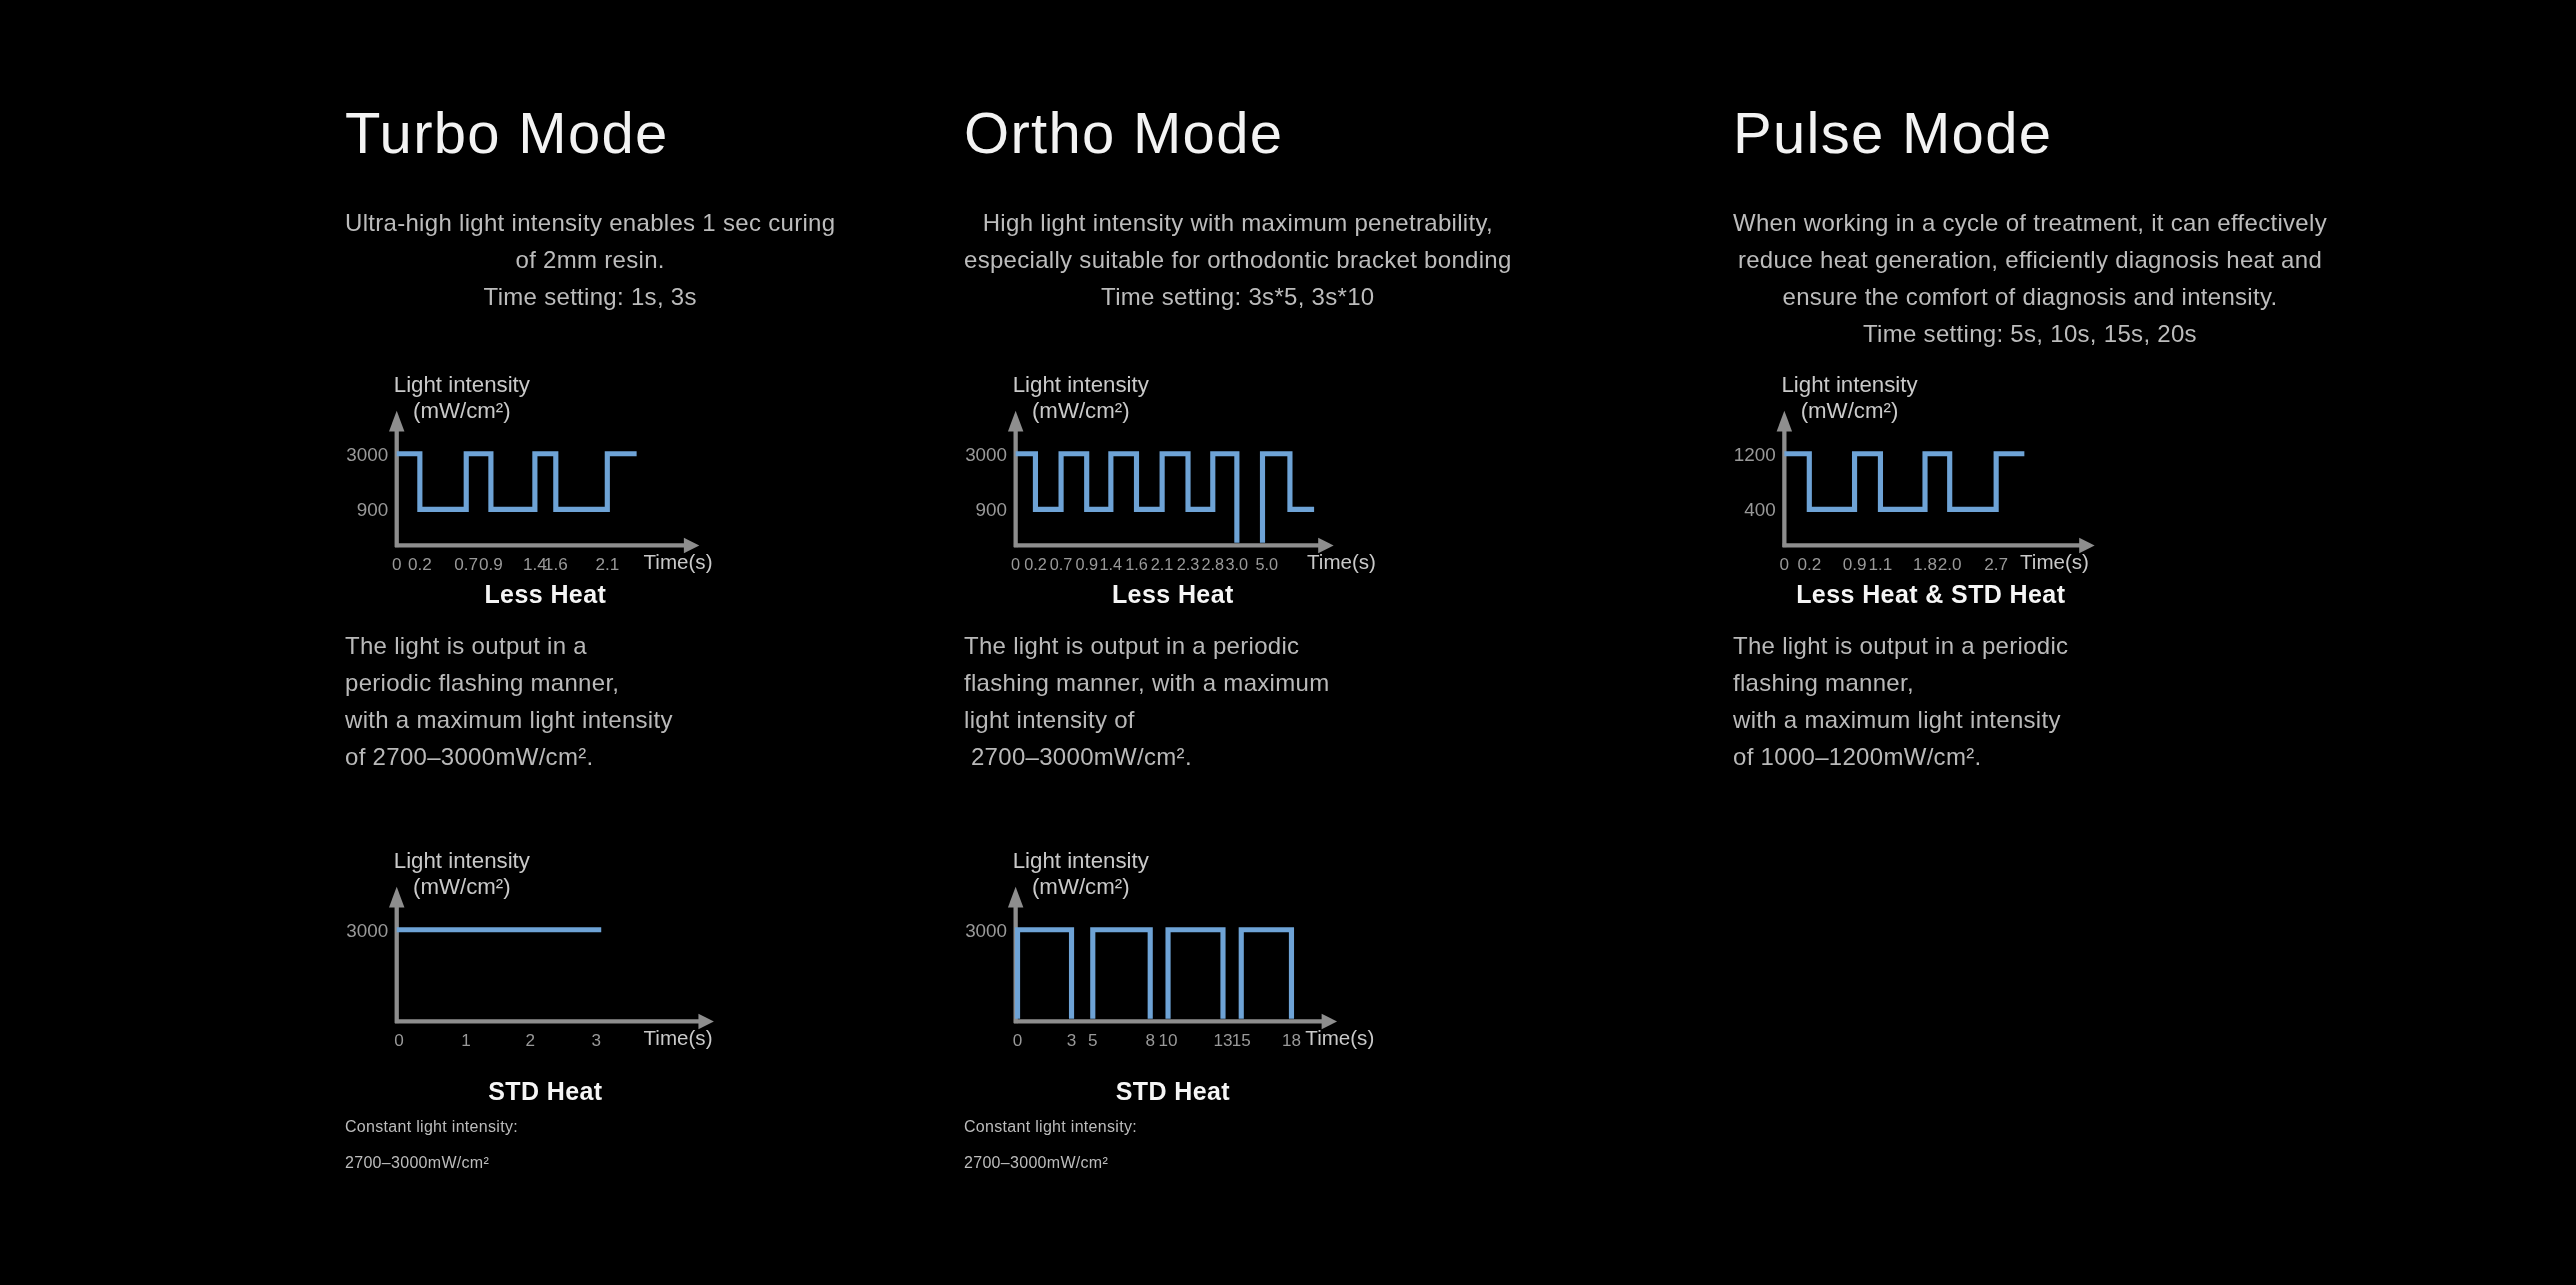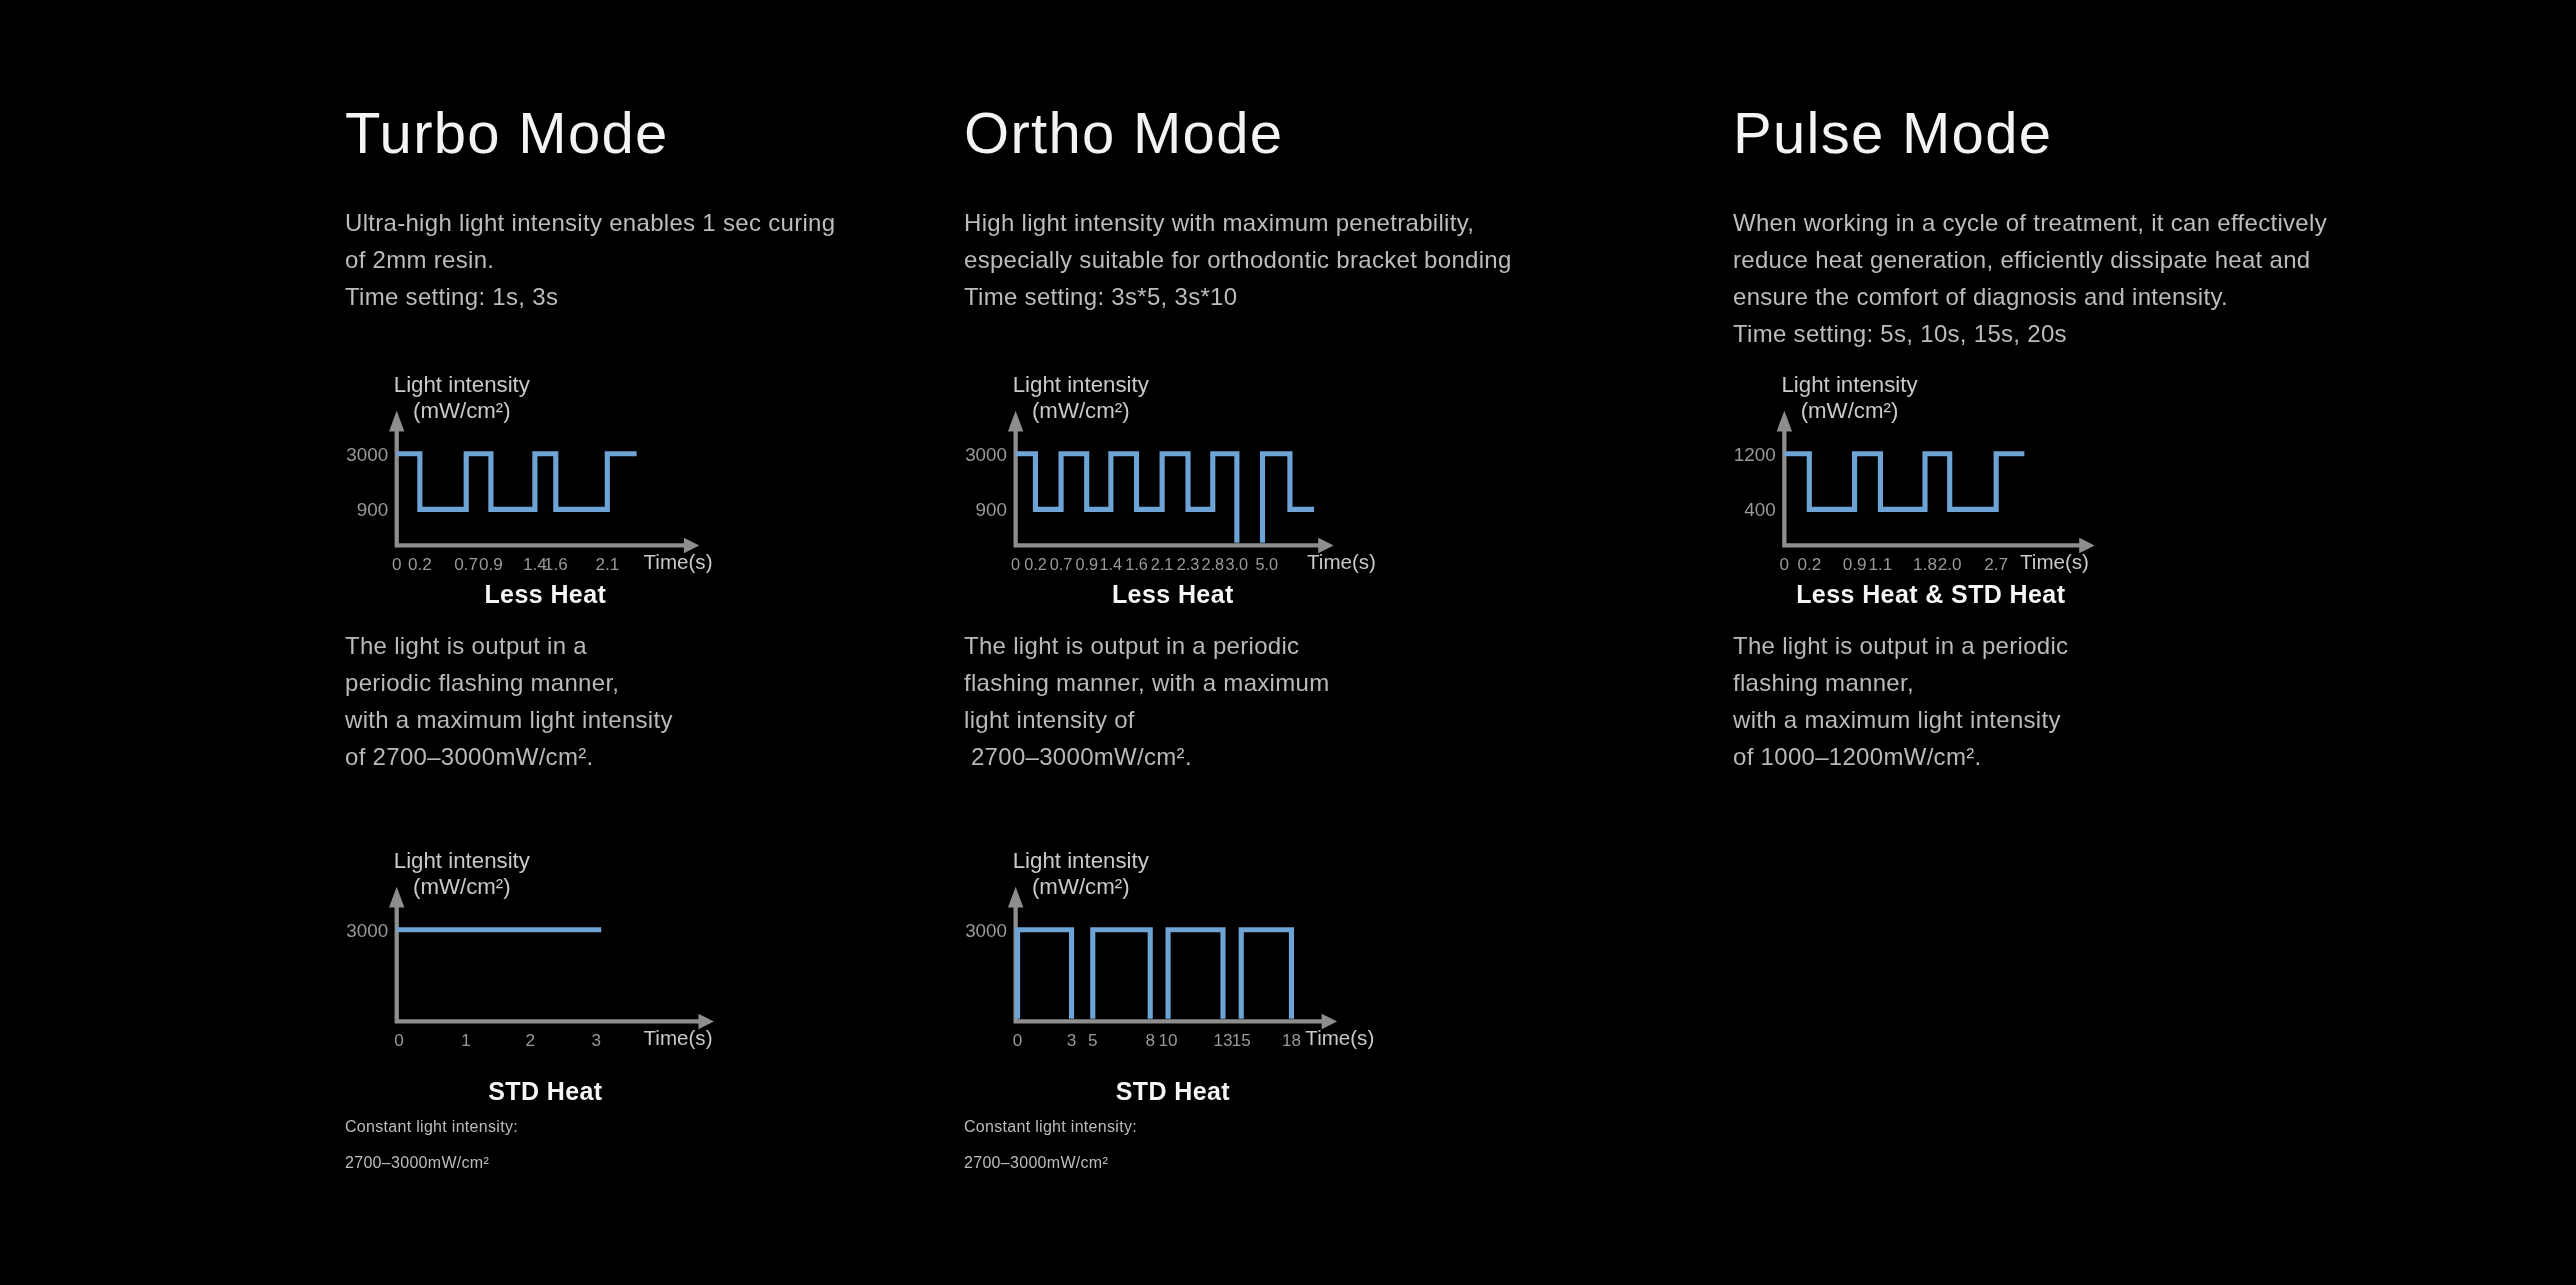--- a/index.html
+++ b/index.html
@@ -2,21 +2,21 @@
 <html style="font-size:13.7px"><head>
 <meta charset="utf-8">
 <style>
   html,body{margin:0;padding:0;background:#000;}
   body{width:2576px;height:1285px;position:relative;overflow:hidden;
        font-family:"Liberation Sans",sans-serif;}
   .col{position:absolute;top:0;width:635px;height:955px;}
   .mode-title{position:absolute;top:103px;left:0;margin:0;font-size:58px;line-height:60px;
       font-weight:500;color:#f3f3f3;letter-spacing:1.3px;white-space:pre;}
   .desc{position:absolute;top:204px;left:0;}
-  .desc .tline{font-size:24px;line-height:37px;color:#bcbcbc;letter-spacing:0.3px;white-space:pre;}
+  .desc .tline{font-size:24px;line-height:37px;color:#bcbcbc;letter-spacing:0.3px;white-space:pre;text-align:center;}
   .chart{position:absolute;left:-1.7px;}
   .heat{position:absolute;left:-1.7px;text-align:center;font-size:25px;font-weight:bold;
       color:#f5f5f5;letter-spacing:0.4px;white-space:pre;}
   .heat.h1{top:580px;}
   .heat.h2{top:1077px;}
   .chart.c1{top:368px;}
   .chart.c2{top:844px;}
   .para{position:absolute;top:627px;left:0;}
   .para .tline{font-size:24px;line-height:37px;color:#b9b9b9;letter-spacing:0.3px;white-space:pre;}
   .bottom{position:absolute;top:1109px;left:0;}
@@ -140,21 +140,21 @@
   <div class="bottom">
     <div class="tline">Constant light intensity:</div>
     <div class="tline">2700–3000mW/cm²</div>
   </div>
 </div>
 
 <div class="col" style="left:1733px">
   <h1 class="mode-title">Pulse Mode</h1>
   <div class="desc">
     <div class="tline">When working in a cycle of treatment, it can effectively</div>
-    <div class="tline">reduce heat generation, efficiently dissipate heat and</div>
+    <div class="tline">reduce heat generation, efficiently diagnosis heat and</div>
     <div class="tline">ensure the comfort of diagnosis and intensity.</div>
     <div class="tline">Time setting: 5s, 10s, 15s, 20s</div>
   </div>
   <div class="chart c1"><svg width="399" height="210" viewBox="0 0 465 245">
         <text x="138" y="28" font-size="26" fill="#c9c9c9" text-anchor="middle">Light intensity</text>
         <text x="138" y="58" font-size="26" fill="#c9c9c9" text-anchor="middle">(mW/cm²)</text>
         <line x1="62" y1="209" x2="62" y2="70" stroke="#8e8e8e" stroke-width="5"></line>
         <polygon points="62,50 53,74 71,74" fill="#8e8e8e"></polygon>
         <line x1="60" y1="207" x2="409" y2="207" stroke="#8e8e8e" stroke-width="5"></line>
         <polygon points="424,207 406,198 406,216" fill="#8e8e8e"></polygon>

